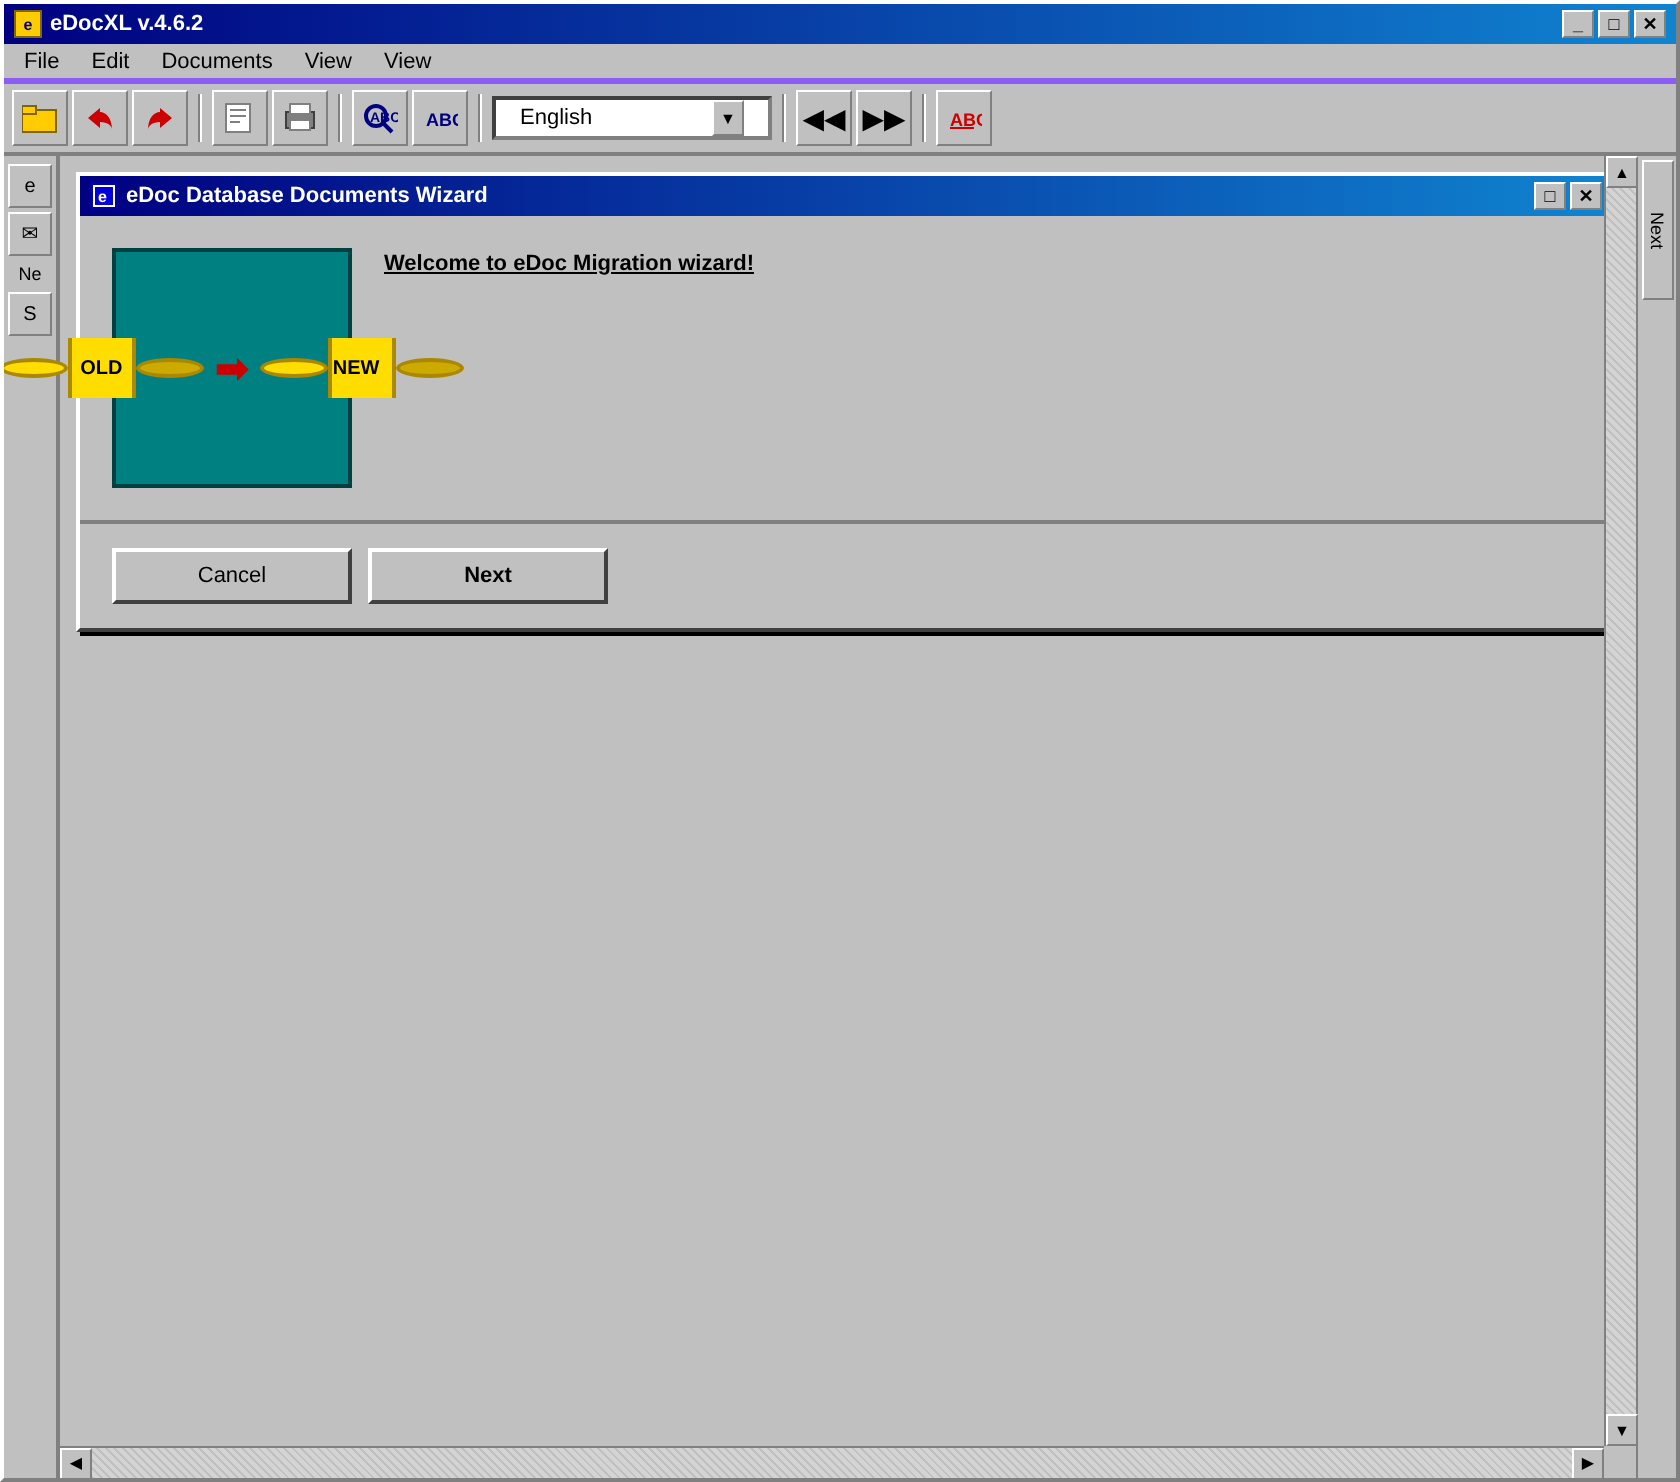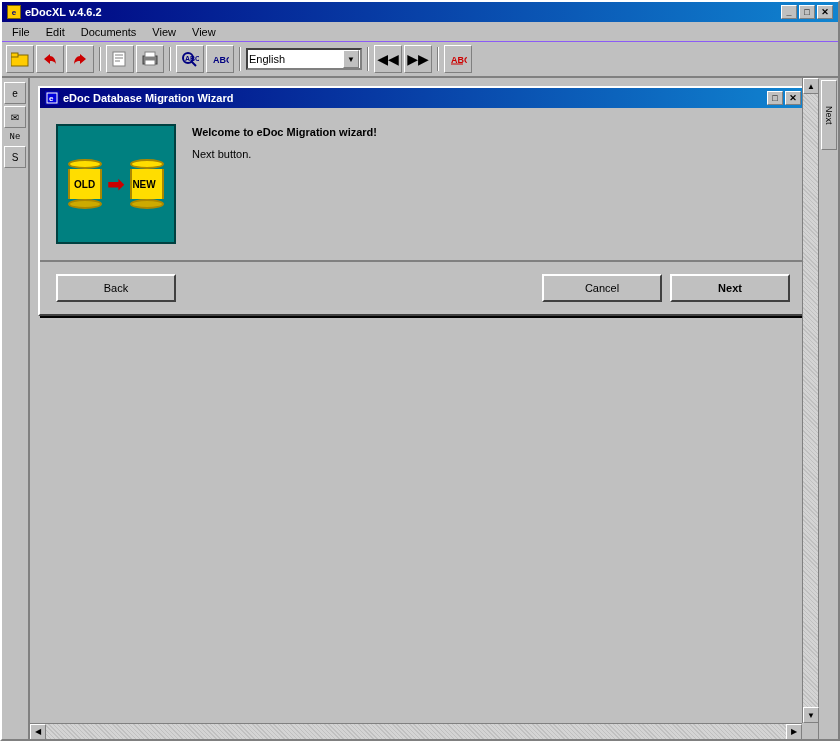--- a/index.html
+++ b/index.html
@@ -76,21 +76,21 @@
       cursor: pointer;
       color: black;
     }
 
     .menubar {
       background: #c0c0c0;
       display: flex;
       height: 20px;
       align-items: center;
       padding: 0 2px;
-      border-bottom: 1px solid #8b5cf6;
+      border-bottom: 3px solid #8b5cf6;
     }
 
     .menu-item {
       padding: 2px 8px;
       font-size: 11px;
       cursor: pointer;
     }
 
     .toolbar {
       background: #c0c0c0;
@@ -118,28 +118,28 @@
 
     .toolbar-separator {
       width: 2px;
       height: 24px;
       border-left: 1px solid #808080;
       border-right: 1px solid #ffffff;
       margin: 0 3px;
     }
 
     .lang-dropdown {
-      width: 116px;
+      width: 140px;
       height: 22px;
       background: white;
       border: 2px solid #808080;
       border-top-color: #404040;
       border-left-color: #404040;
       font-size: 11px;
-      padding: 1px 1px;
+      padding: 1px 12px;
       display: flex;
       align-items: center;
       justify-content: space-between;
       gap: 16px;
     }
 
     .dropdown-arrow {
       width: 16px;
       height: 18px;
       background: #c0c0c0;
@@ -274,21 +274,21 @@
     }
 
     .cylinders-container {
       display: flex;
       align-items: center;
       gap: 6px;
     }
 
     .cylinder {
       display: flex;
-      flex-direction: column;
+      flex-direction: row;
       align-items: center;
     }
 
     .cylinder-top {
       width: 34px;
       height: 10px;
       border-radius: 50%;
       background: #ffdd00;
       border: 2px solid #aa8800;
     }
@@ -318,20 +318,21 @@
     .dialog-text {
       flex: 1;
       font-size: 11px;
       line-height: 1.6;
       color: black;
     }
 
     .dialog-text-title {
       font-weight: bold;
       margin-bottom: 4px;
+      text-decoration: underline;
     }
 
     .dialog-spacer {
       flex: 1;
     }
 
     .dialog-footer {
       padding: 12px 16px;
       display: flex;
       justify-content: space-between;
@@ -444,21 +445,20 @@
         #d4d4d4 1px,
         #d4d4d4 3px
       );
     }
 
     .next-label-sidebar {
       font-size: 9px;
       color: black;
       text-align: center;
       padding: 2px;
-      font-family: Liberation Mono, monospace;
     }
   </style>
 </head>
 <body>
 
 <div class="app-window">
 
   <div class="app-titlebar">
     <div class="app-titlebar-left">
       <div class="app-icon-small">e</div>
@@ -559,21 +559,21 @@
         <div class="dialog-window">
 
           <div class="dialog-titlebar">
             <div class="dialog-titlebar-left">
               <div class="dialog-icon">
                 <svg width="12" height="12" viewBox="0 0 12 12">
                   <rect x="1" y="1" width="10" height="10" fill="#0000dd" stroke="#ffffff" stroke-width="1"></rect>
                   <text x="3" y="9" font-size="8" fill="white" font-weight="bold">e</text>
                 </svg>
               </div>
-              <span>eDoc Database Migration Wizard</span>
+              <span>eDoc Database Documents Wizard</span>
             </div>
             <div class="dialog-titlebar-controls">
               <div class="title-btn">□</div>
               <div class="title-btn">✕</div>
             </div>
           </div>
 
           <div class="dialog-body">
             <div class="dialog-content-row">
 
@@ -595,29 +595,27 @@
                     <div class="cylinder-body" style="display:flex;align-items:center;">
                       <span style="font-size:10px;font-weight:bold;color:black;">NEW</span>
                     </div>
                     <div class="cylinder-bottom"></div>
                   </div>
                 </div>
               </div>
 
               <div class="dialog-text">
                 <div class="dialog-text-title">Welcome to eDoc Migration wizard!</div>
-                <div>Next button.</div>
               </div>
             </div>
 
             <div class="dialog-spacer"></div>
           </div>
 
           <div class="dialog-footer">
-            <div class="footer-btn">Back</div>
             <div class="footer-right">
               <div class="footer-btn">Cancel</div>
               <div class="footer-btn" style="font-weight:bold;">Next</div>
             </div>
           </div>
 
         </div>
       </div>
 
       <div style="position:absolute;right:0;top:0;bottom:16px;width:16px;background:#c0c0c0;border-left:1px solid #808080;display:flex;flex-direction:column;">

